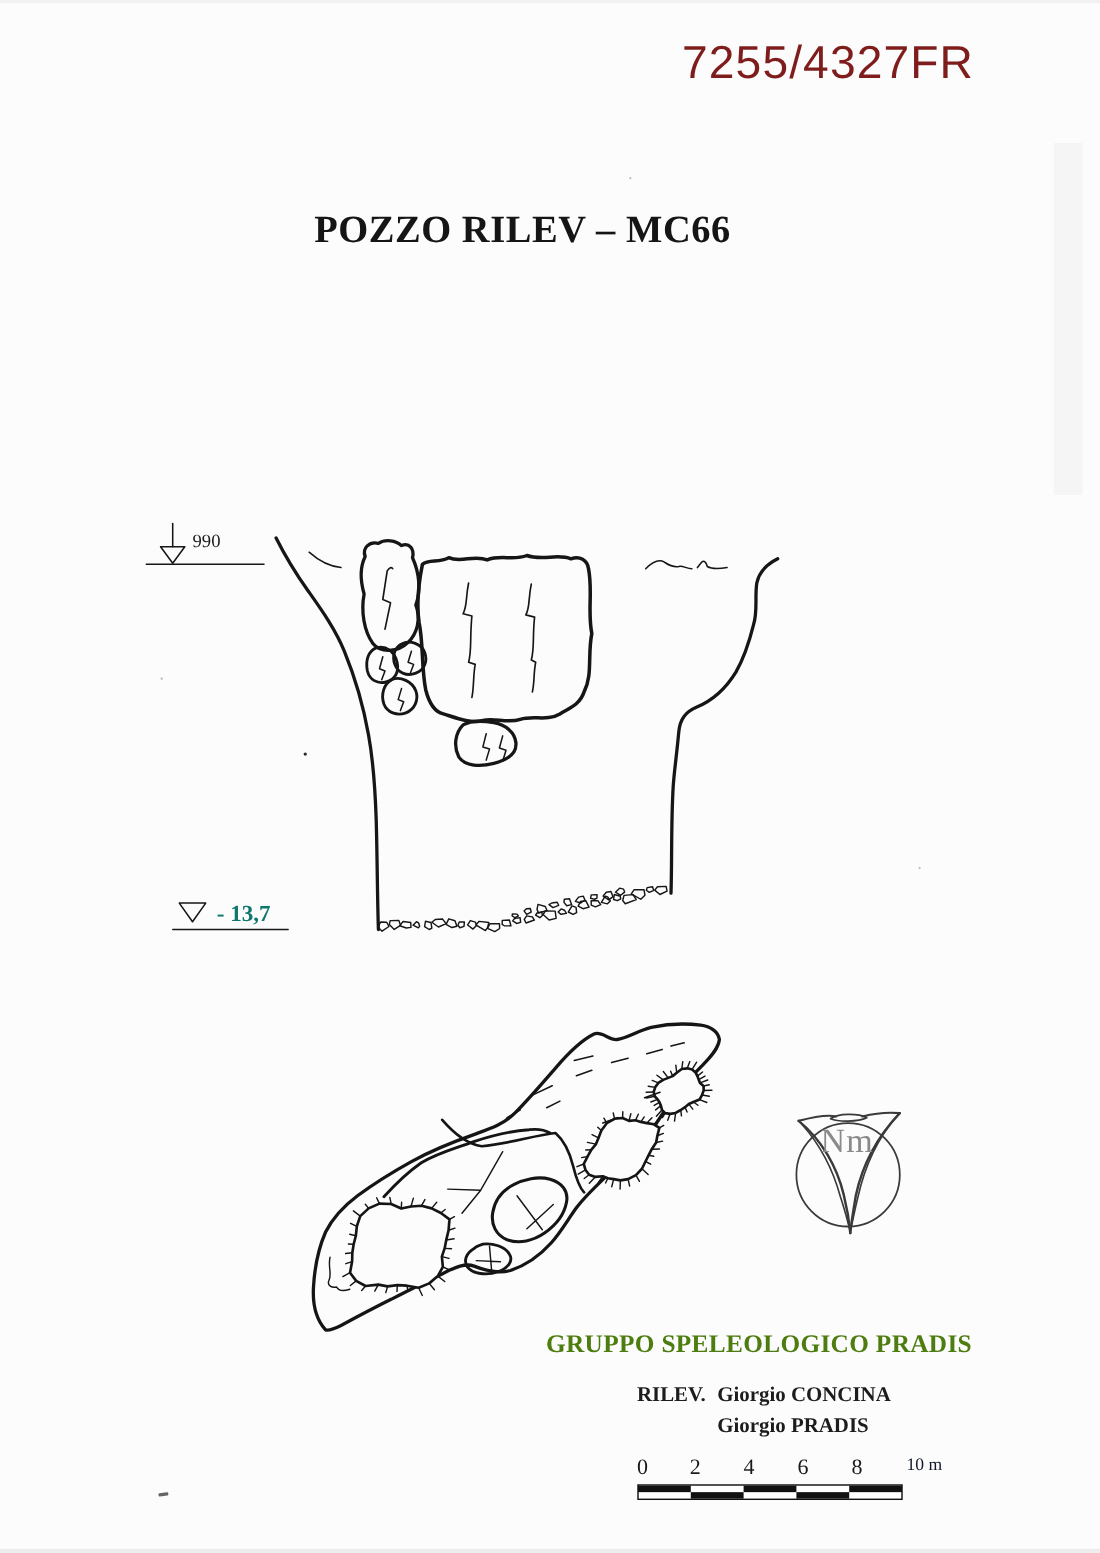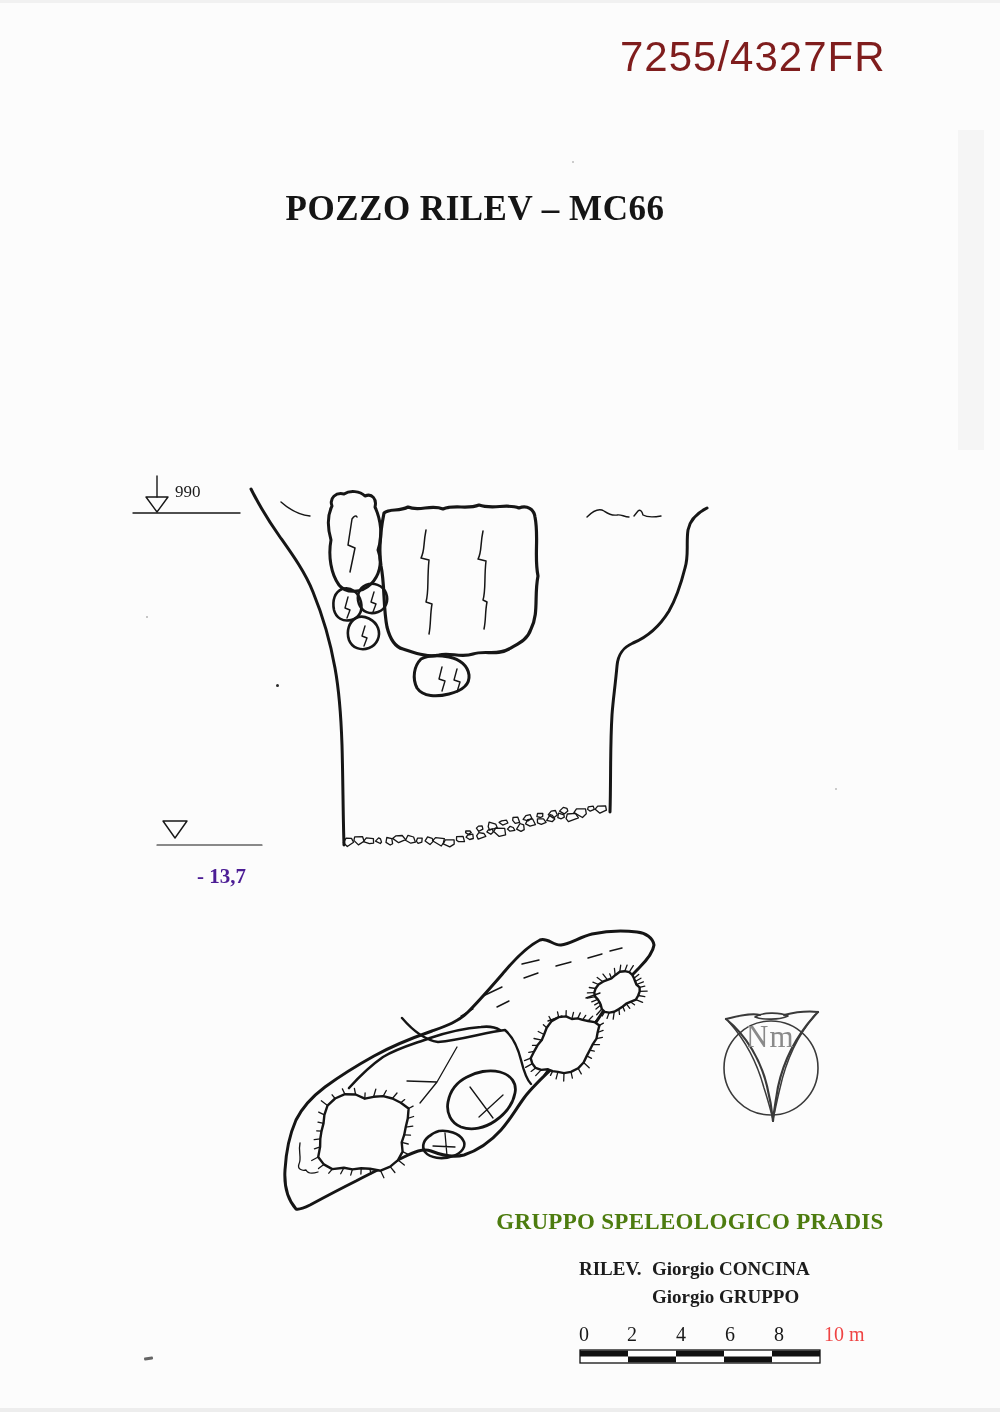--- a/index.html
+++ b/index.html
@@ -13,30 +13,30 @@
   .code{
     left:620px;top:33px;width:262px;text-align:center;
     font-family:"Liberation Sans", sans-serif;
     font-size:42px;font-weight:400;letter-spacing:1px;color:#7f1d1d;
   }
   .title{
     left:200px;top:189px;width:550px;text-align:center;
     font-size:35px;font-weight:700;letter-spacing:.5px;color:#151515;
   }
   .elev-label{left:175px;top:482px;font-size:17px;color:#1a1a1a;}
-  .depth-label{left:197px;top:864px;font-size:21px;font-weight:700;color:#4c1d95;}
+  .depth-label{left:197px;top:818px;font-size:21px;font-weight:700;color:#0f766e;}
   .gruppo{
     left:430px;top:1209px;width:520px;text-align:center;
     font-size:23px;font-weight:700;letter-spacing:.3px;color:#4d7c0f;
   }
   .rilev{left:579px;top:1258px;font-size:19px;font-weight:700;}
   .surv1{left:652px;top:1258px;font-size:19px;font-weight:700;}
   .surv2{left:652px;top:1286px;font-size:19px;font-weight:700;}
   .scale-num{top:1323px;width:26px;text-align:center;font-size:20px;color:#1a1a1a;}
-  .scale-end{left:824px;top:1323px;width:54px;font-size:20px;color:#ef4444;}
+  .scale-end{left:824px;top:1323px;width:54px;font-size:16px;color:#0f172a;}
   .speck{border-radius:50%;background:#2a2a2a;}
   .edge-top{left:0;top:0;width:1000px;height:3px;background:#f1f1f1;}
   .edge-bottom{left:0;top:1408px;width:1000px;height:4px;background:#ededed;}
   .scan-strip{left:958px;top:130px;width:26px;height:320px;background:#e9e9e9;opacity:.35;}
   .tiny-dash{left:144px;top:1357px;width:9px;height:2.5px;background:#4a4a4a;
     transform:rotate(-8deg);border-radius:1px;opacity:.85;}
   svg{position:absolute;left:0;top:0;}
   svg text{font-family:"Liberation Serif", serif;}
 </style>
 </head>
@@ -53,21 +53,21 @@
 
 <div class="abs code">7255/4327FR</div>
 <div class="abs title">POZZO RILEV – MC66</div>
 
 <div class="abs elev-label">990</div>
 <div class="abs depth-label">- 13,7</div>
 
 <div class="abs gruppo">GRUPPO SPELEOLOGICO PRADIS</div>
 <div class="abs rilev">RILEV.</div>
 <div class="abs surv1">Giorgio CONCINA</div>
-<div class="abs surv2">Giorgio GRUPPO</div>
+<div class="abs surv2">Giorgio PRADIS</div>
 
 <div class="abs scale-num" style="left:571px;">0</div>
 <div class="abs scale-num" style="left:619px;">2</div>
 <div class="abs scale-num" style="left:668px;">4</div>
 <div class="abs scale-num" style="left:717px;">6</div>
 <div class="abs scale-num" style="left:766px;">8</div>
 <div class="abs scale-end">10 m</div>
 
 <svg width="1000" height="1412" viewBox="0 0 1000 1412">
 

